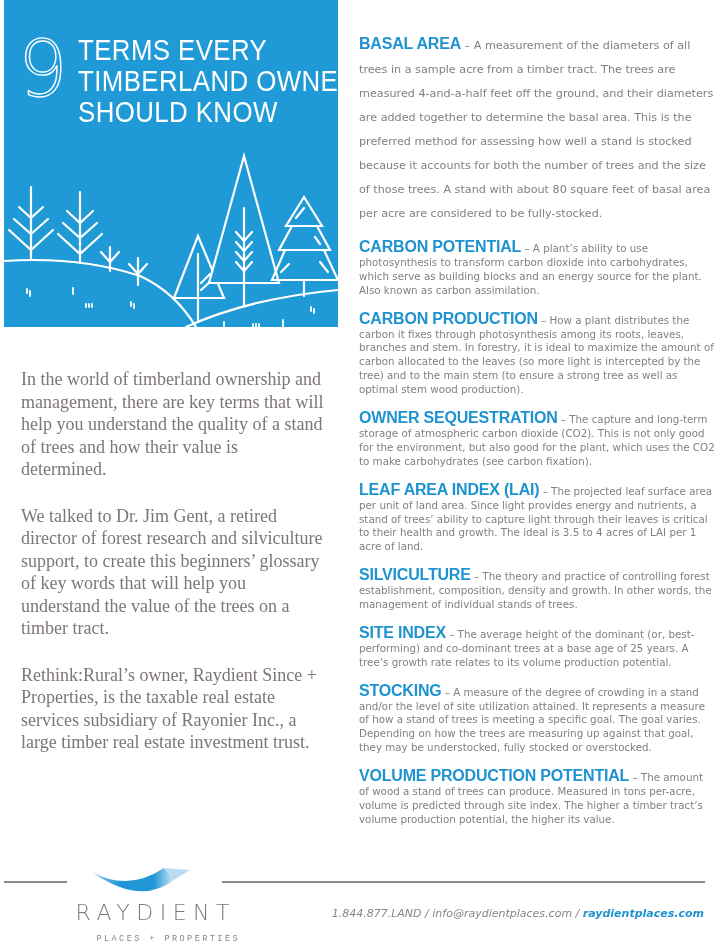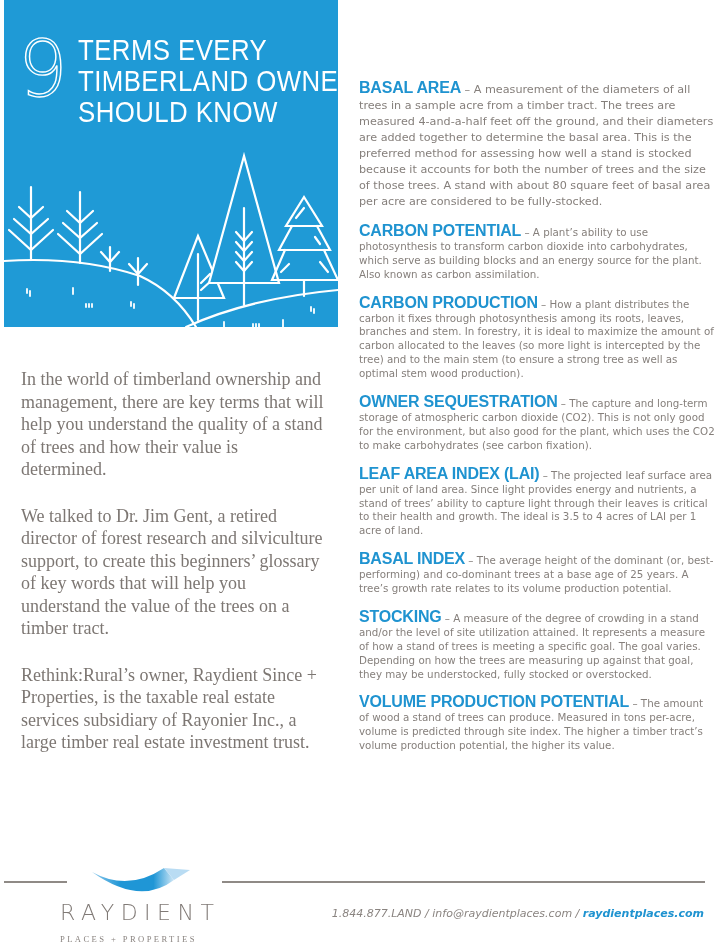--- a/index.html
+++ b/index.html
@@ -35,34 +35,34 @@
   .glossary {
     position: absolute; left: 359px; top: 32px; width: 356px;
     font-family: "DejaVu Sans", sans-serif;
     color: #857f7b; font-size: 10.3px; line-height: 13.9px;
   }
   .term { margin: 0 0 14px 0; }
   .term-name {
     color: #1f93d0; font-family: "Liberation Sans", sans-serif;
     font-weight: bold; font-size: 16px; letter-spacing: -0.2px;
   }
-  .term.basal { line-height: 16px; font-size: 11.2px; margin-top: 48px; }
+  .term.basal { line-height: 24px; font-size: 11.2px; }
 
   .footer-line {
     position: absolute; height: 1.5px; background: #8f8a86; top: 881px;
   }
   .logo-swoosh { position: absolute; left: 88px; top: 862px; }
   .logo-word {
-    position: absolute; left: 60px; top: 900px; width: 176px; text-align: left;
+    position: absolute; left: 60px; top: 900px; width: 176px; text-align: right;
     font-family: "DejaVu Sans", sans-serif; font-weight: 200;
     color: #807a76; font-size: 22px; letter-spacing: 6.5px;
   }
   .logo-sub {
-    position: absolute; left: 60px; top: 934px; width: 180px; text-align: left;
-    font-family: Liberation Serif, serif; color: #8a8480;
+    position: absolute; left: 60px; top: 934px; width: 180px; text-align: right;
+    font-family: Liberation Mono, monospace; color: #8a8480;
     font-size: 8.6px; letter-spacing: 2.4px;
   }
   .contact {
     position: absolute; right: 20px; top: 907px;
     font-family: "DejaVu Sans", sans-serif; font-size: 11px; color: #8a8480;
     white-space: nowrap;
     font-style: italic;
   }
   .contact a { color: #1f93d0; font-weight: bold; text-decoration: none; }
 </style>
@@ -173,21 +173,25 @@
   </div>
   <div class="term">
     <span class="term-name">OWNER SEQUESTRATION</span>
     <span>– The capture and long-term storage of atmospheric carbon dioxide (CO2). This is not only good for the environment, but also good for the plant, which uses the CO2 to make carbohydrates (see carbon fixation).</span>
   </div>
   <div class="term">
     <span class="term-name">LEAF AREA INDEX (LAI)</span>
     <span>– The projected leaf surface area per unit of land area. Since light provides energy and nutrients, a stand of trees’ ability to capture light through their leaves is critical to their health and growth. The ideal is 3.5 to 4 acres of LAI per 1 acre of land.</span>
   </div>
   <div class="term">
-    <span class="term-name">BASAL INDEX</span>
+    <span class="term-name">SILVICULTURE</span>
+    <span>– The theory and practice of controlling forest establishment, composition, density and growth. In other words, the management of individual stands of trees.</span>
+  </div>
+  <div class="term">
+    <span class="term-name">SITE INDEX</span>
     <span>– The average height of the dominant (or, best-performing) and co-dominant trees at a base age of 25 years. A tree’s growth rate relates to its volume production potential.</span>
   </div>
   <div class="term">
     <span class="term-name">STOCKING</span>
     <span>– A measure of the degree of crowding in a stand and/or the level of site utilization attained. It represents a measure of how a stand of trees is meeting a specific goal. The goal varies. Depending on how the trees are measuring up against that goal, they may be understocked, fully stocked or overstocked.</span>
   </div>
   <div class="term">
     <span class="term-name">VOLUME PRODUCTION POTENTIAL</span>
     <span>– The amount of wood a stand of trees can produce. Measured in tons per-acre, volume is predicted through site index. The higher a timber tract’s volume production potential, the higher its value.</span>
   </div>

